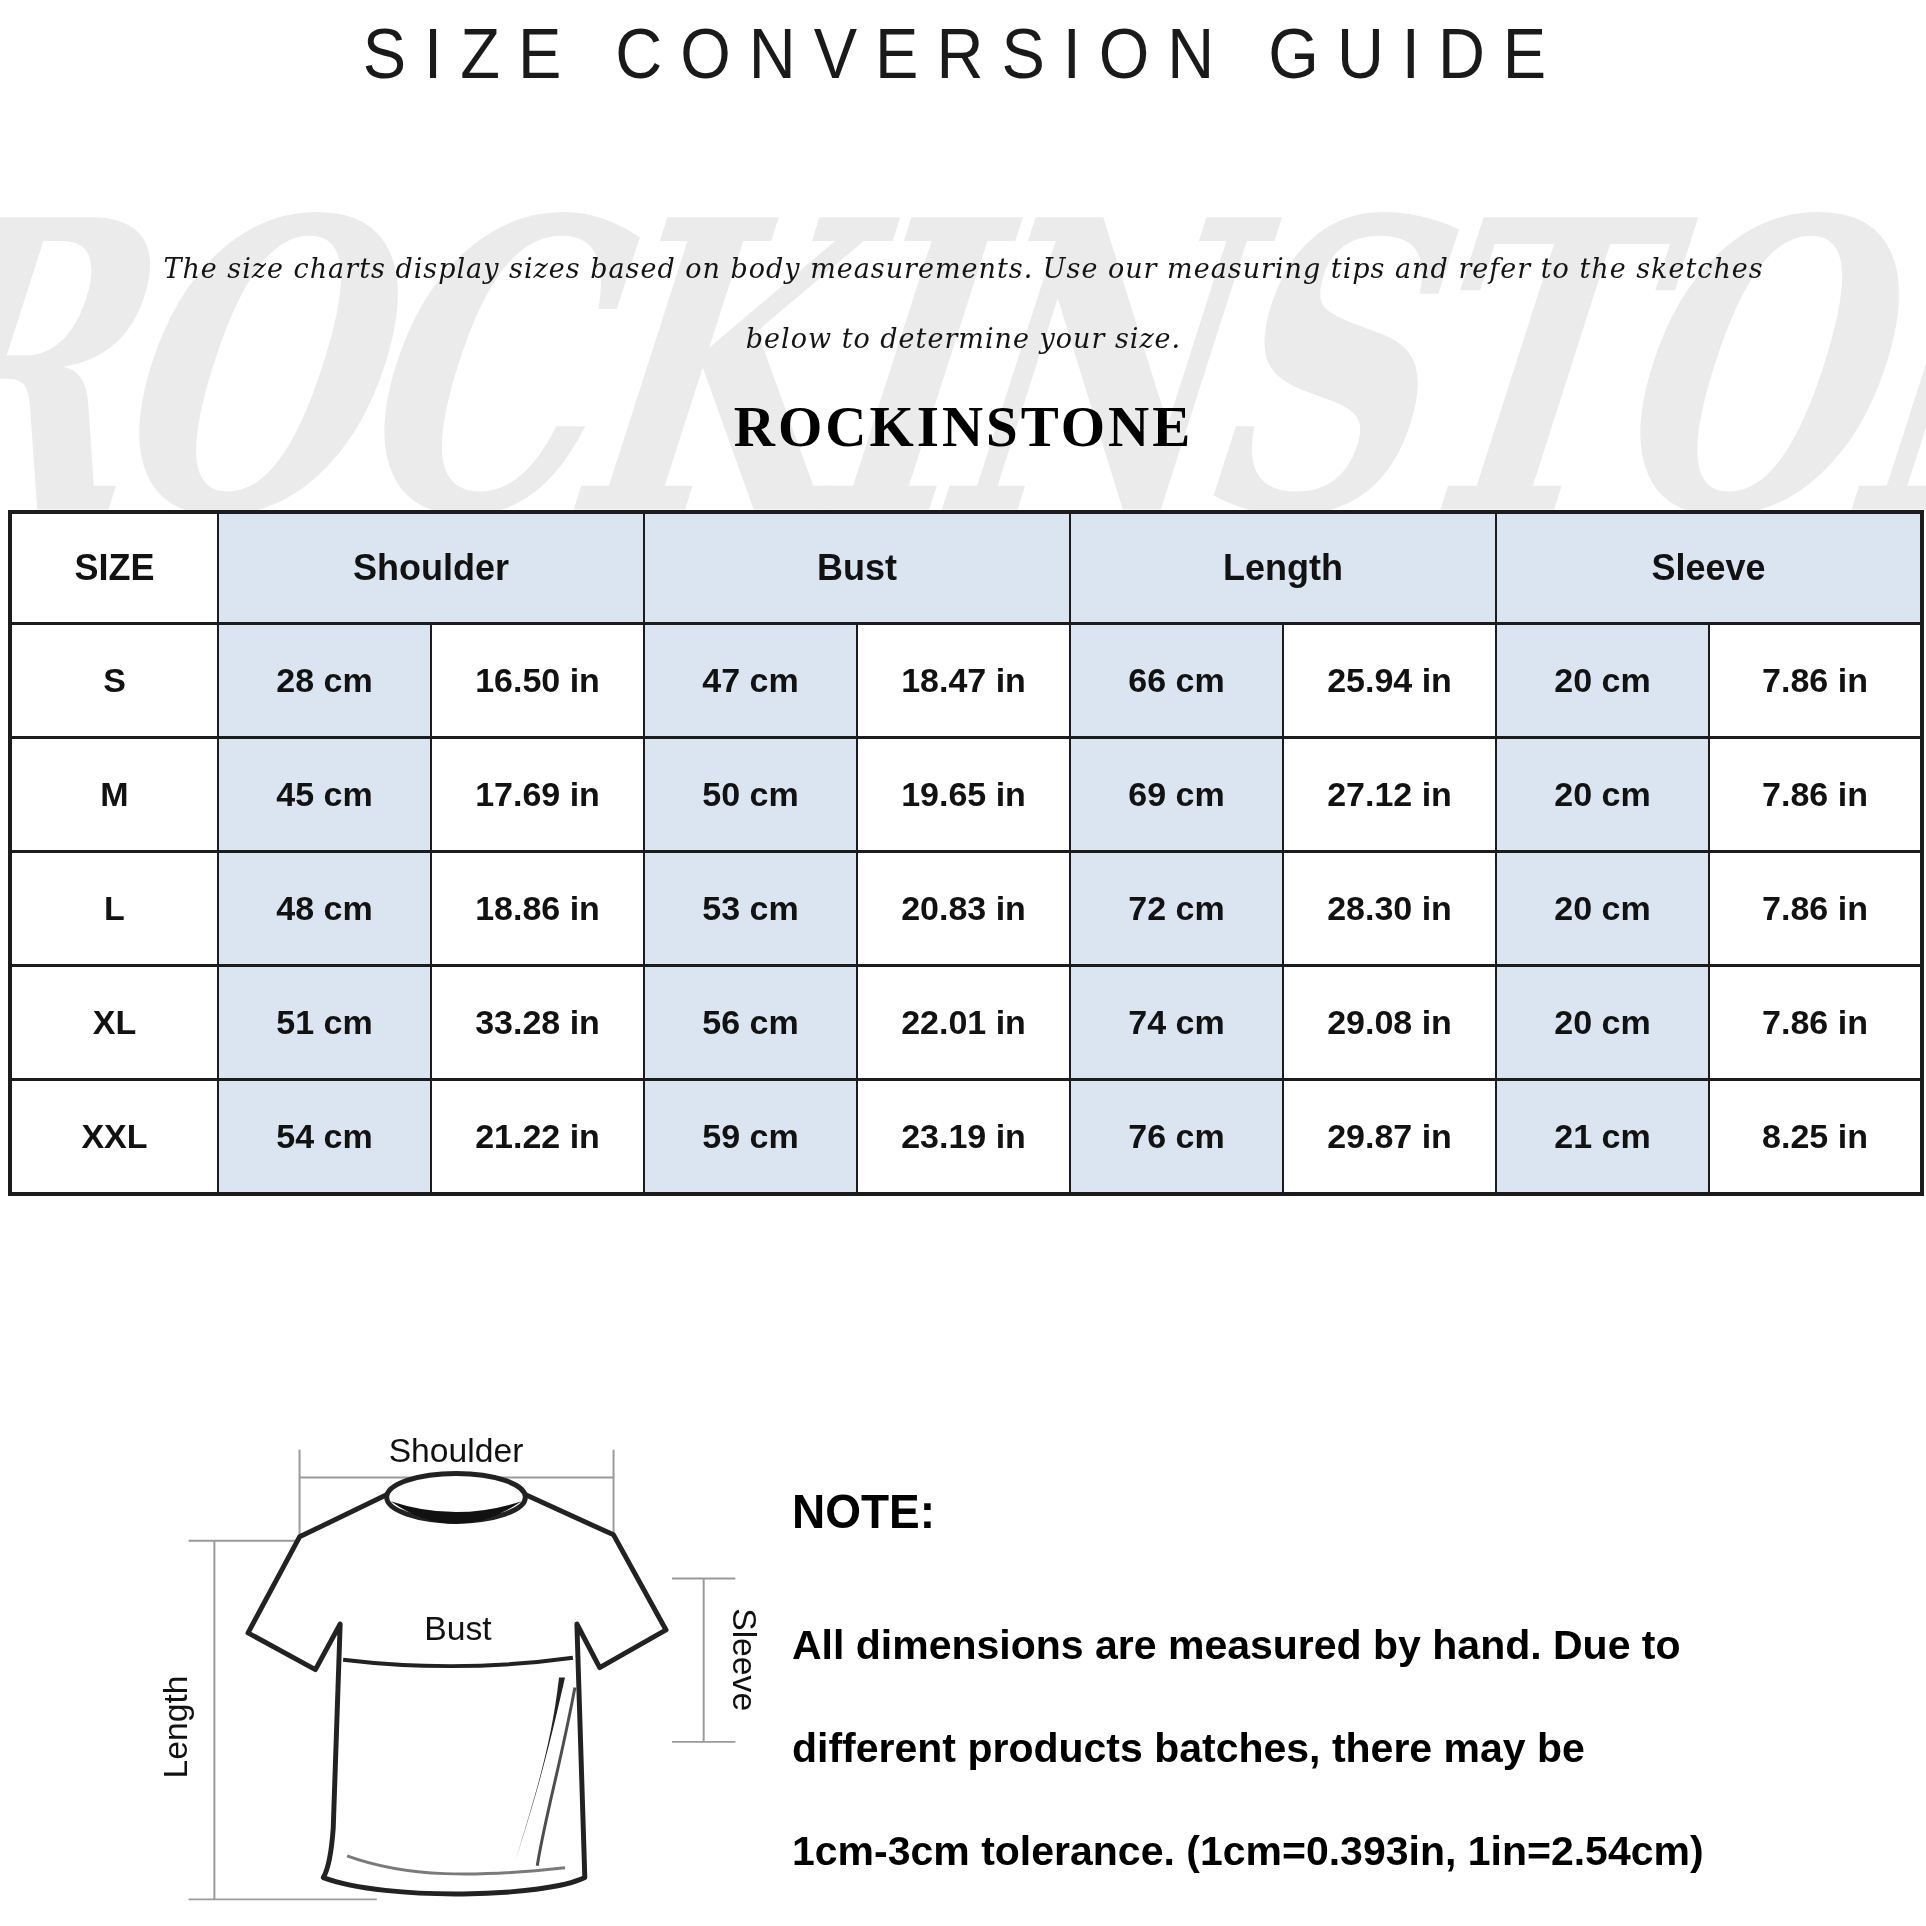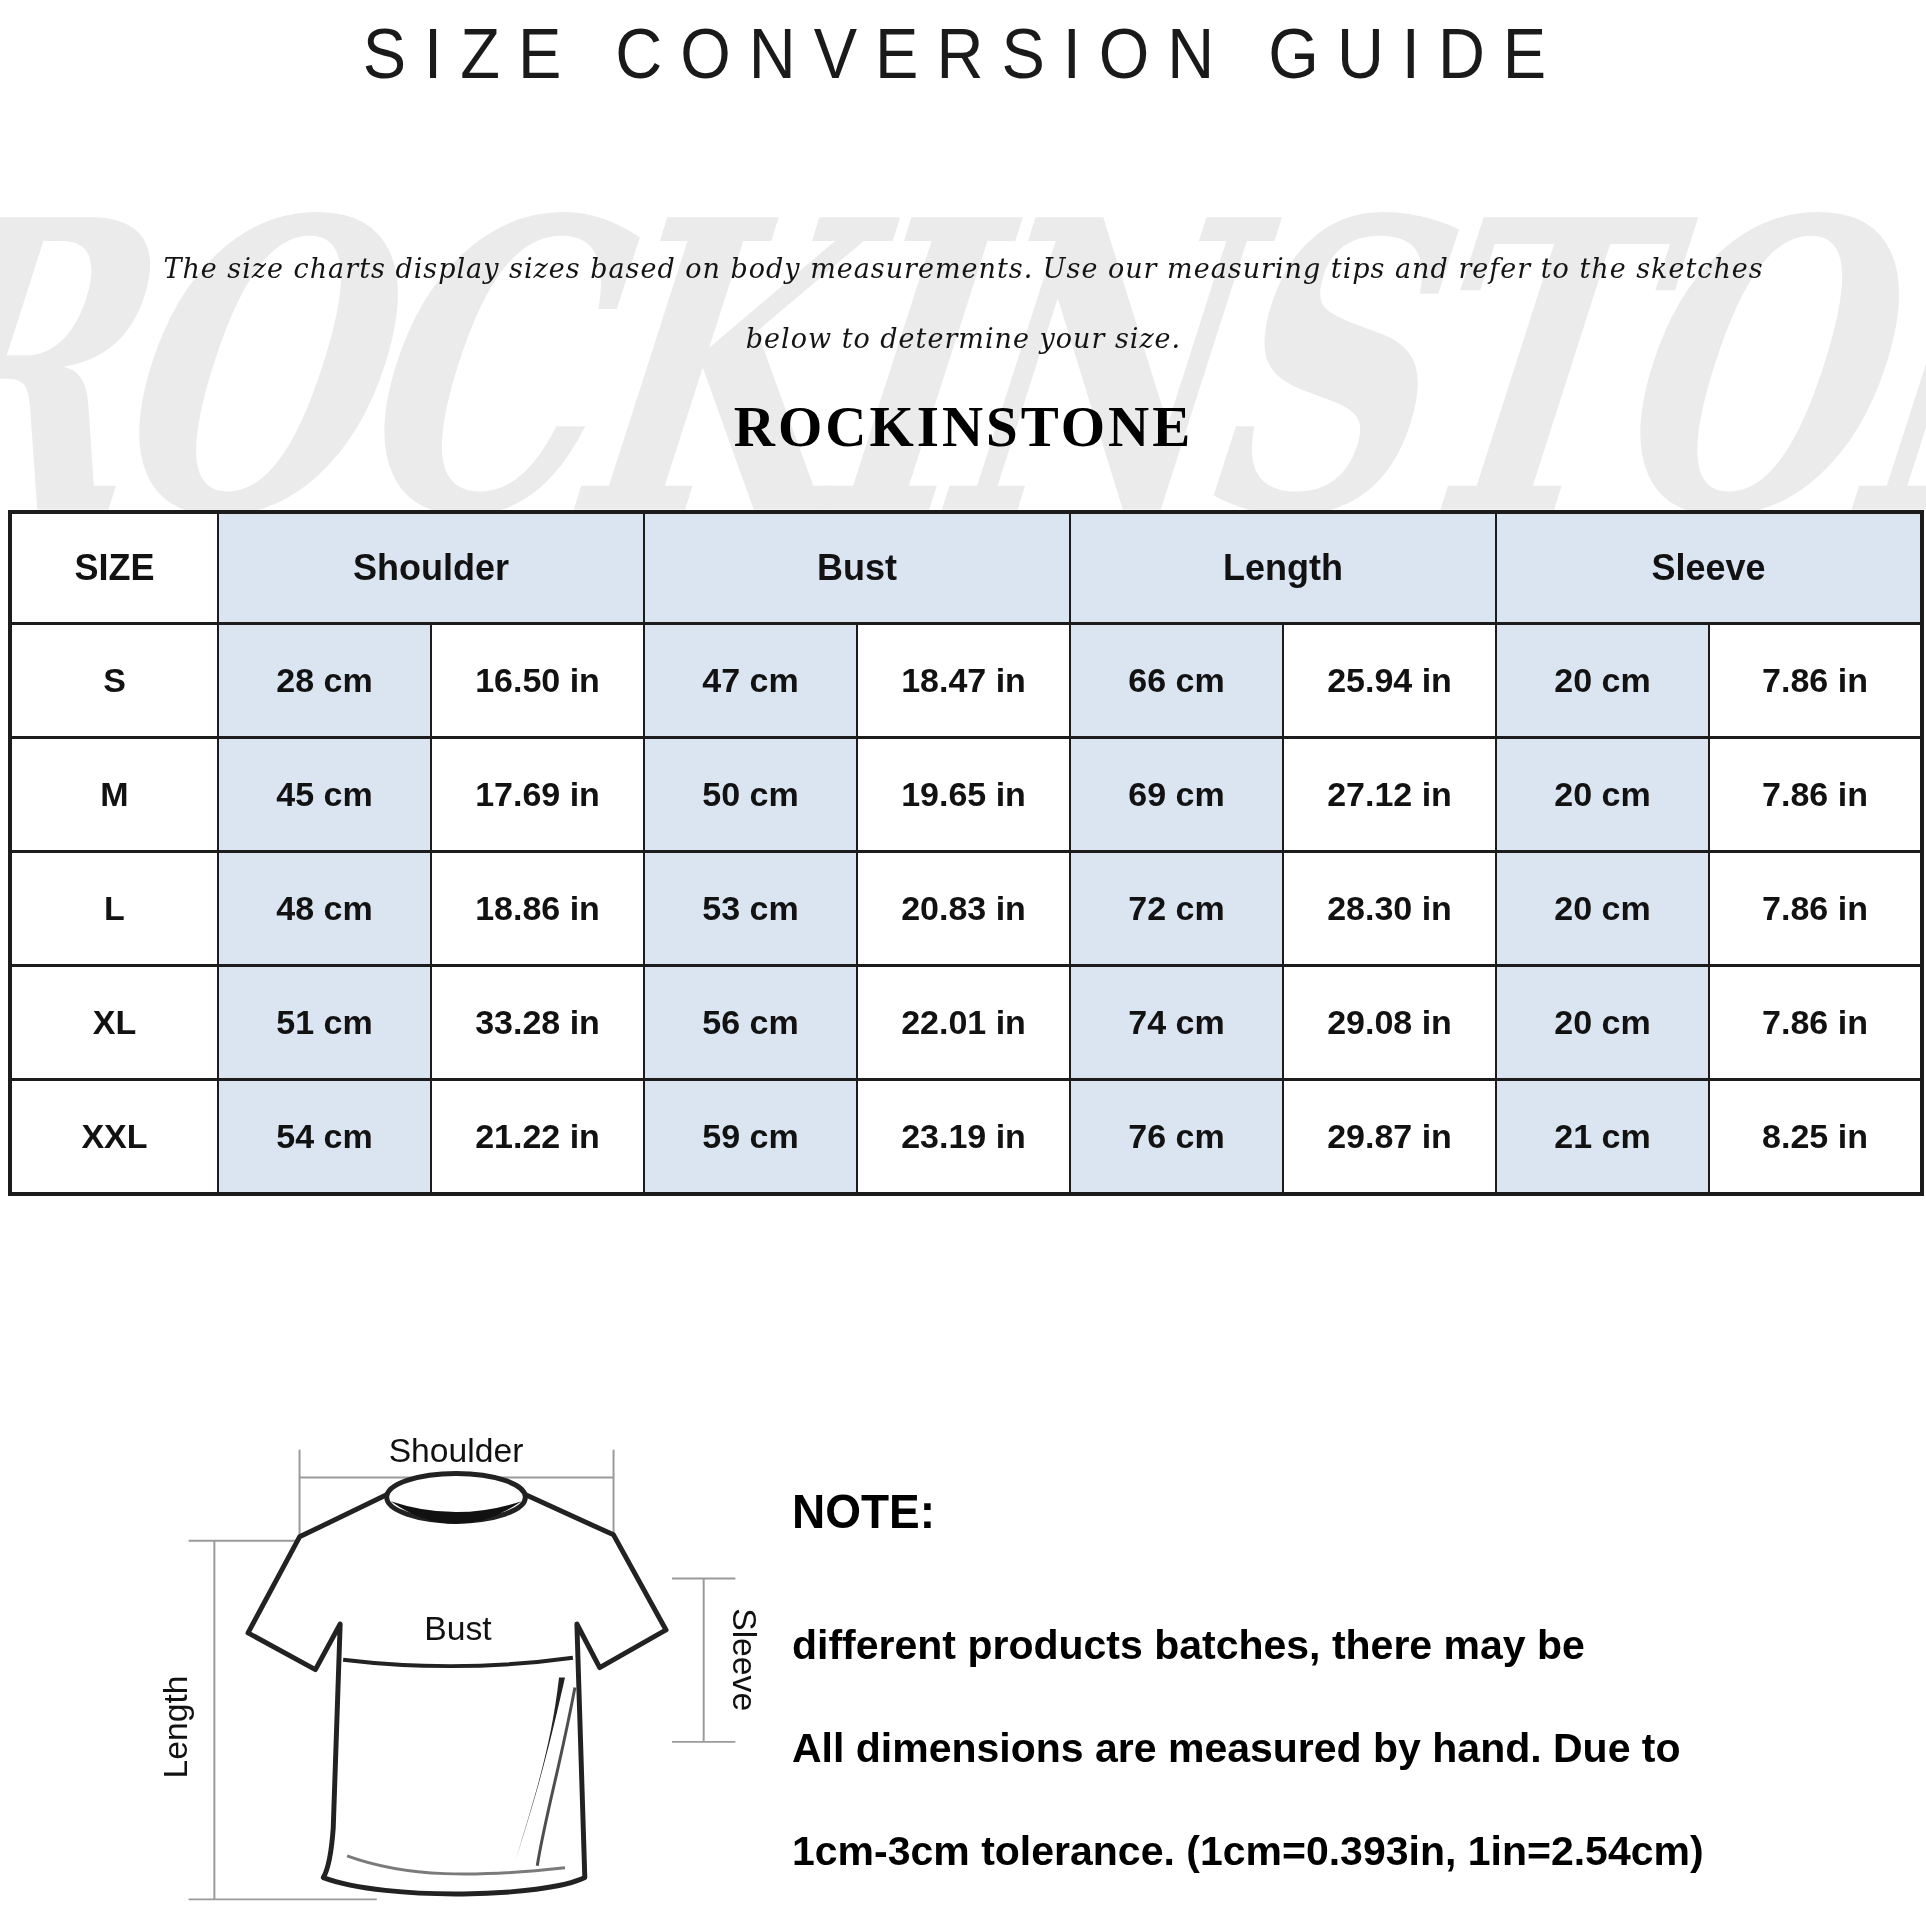--- a/index.html
+++ b/index.html
@@ -202,19 +202,19 @@
 
       <text x="310" y="32" text-anchor="middle">Shoulder</text>
       <text x="312" y="212" text-anchor="middle">Bust</text>
       <text x="38" y="300" text-anchor="middle" transform="rotate(-90 38,300)">Length</text>
       <text x="590" y="232" text-anchor="middle" transform="rotate(90 590,232)">Sleeve</text>
     </svg>
   </div>
 
   <div class="note">
     <div class="note-heading">NOTE:</div>
+    <div class="note-line">All dimensions are measured by hand. Due to</div>
     <div class="note-line">different products batches, there may be</div>
-    <div class="note-line">All dimensions are measured by hand. Due to</div>
     <div class="note-line">1cm-3cm tolerance. (1cm=0.393in, 1in=2.54cm)</div>
   </div>
 
 </div>
 
 
 </body></html>

